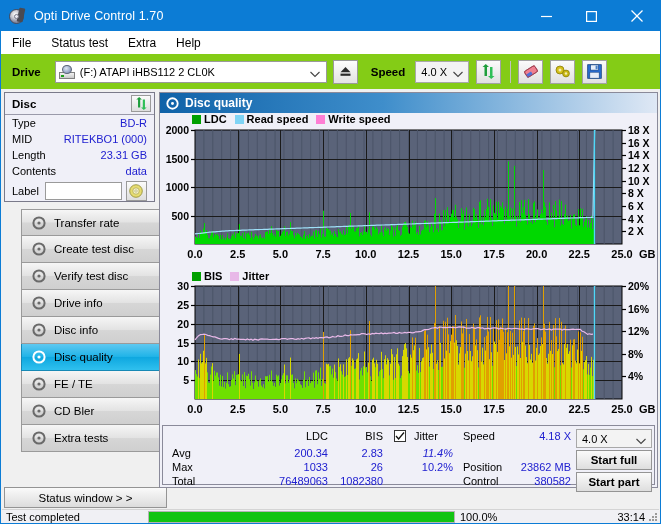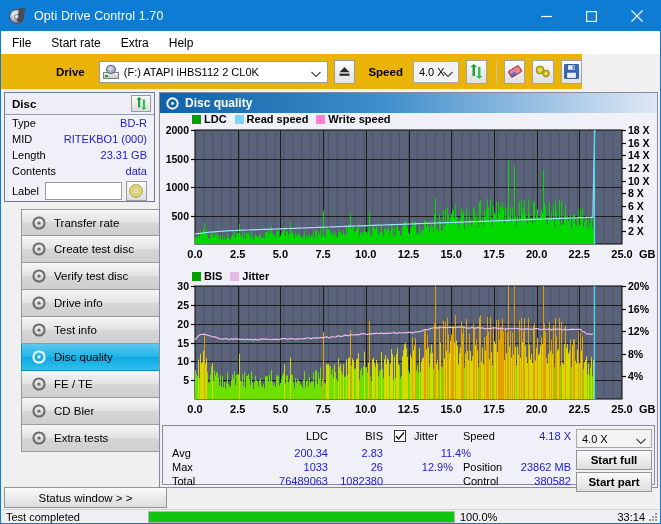--- a/index.html
+++ b/index.html
@@ -62,23 +62,23 @@
     width: 659px; height: 23px;
     background: #ffffff;
     display: flex; align-items: center;
     font-size: 12px; color: #000;
   }
   .menu-item { padding: 2px 9px; margin-left: 2px; cursor: default; }
 
   
   #toolbar {
     position: absolute; left: 0; top: 53px;
-    width: 581px; height: 35px;
-    background: #eab308;
-    display: flex; align-items: center; padding-left: 44px;
+    width: 659px; height: 35px;
+    background: #84cc16;
+    display: flex; align-items: center;
   }
   #drive-label { margin-left: 11px; font-weight: bold; font-size: 11.5px; }
   #drive-combo {
     margin-left: 14px; width: 272px; height: 22px;
     background: #fff; border: 1px solid #9a9a9a;
     display: flex; align-items: center; position: relative;
     font-size: 11px;
   }
   #drive-combo .dicon {
     width: 16px; height: 14px; margin-left: 3px; margin-right: 5px; position: relative;
@@ -276,21 +276,21 @@
     <div class="wbtn" id="btn-close">
       <svg width="12" height="12" viewBox="0 0 12 12">
           <line x1="0.5" y1="0.5" x2="11.5" y2="11.5" stroke="#fff" stroke-width="1.3"></line>
           <line x1="11.5" y1="0.5" x2="0.5" y2="11.5" stroke="#fff" stroke-width="1.3"></line>
         </svg>
     </div>
   </div>
 
   <div id="menubar">
     <div class="menu-item">File</div>
-    <div class="menu-item">Start rate</div>
+    <div class="menu-item">Status test</div>
     <div class="menu-item">Extra</div>
     <div class="menu-item">Help</div>
   </div>
 
   <div id="toolbar">
     <div id="drive-label">Drive</div>
     <div id="drive-combo">
       <div class="dicon">
         <div class="body"></div>
           <div class="led"></div>
@@ -429,21 +429,21 @@
         </span>
         <span class="nlabel">Drive info</span>
       </div>
       <div class="navitem">
         <span class="nicon">
           <svg width="14" height="14" viewBox="0 0 14 14">
               <circle cx="7" cy="7" r="5.6" fill="none" stroke="#6a6a6a" stroke-width="2"></circle>
               <circle cx="7" cy="7" r="1.6" fill="#6a6a6a"></circle>
             </svg>
         </span>
-        <span class="nlabel">Test info</span>
+        <span class="nlabel">Disc info</span>
       </div>
       <div class="navitem active">
         <span class="nicon">
           <svg width="14" height="14" viewBox="0 0 14 14">
               <circle cx="7" cy="7" r="5.6" fill="none" stroke="#ffffff" stroke-width="2"></circle>
               <circle cx="7" cy="7" r="1.6" fill="#ffffff"></circle>
             </svg>
         </span>
         <span class="nlabel">Disc quality</span>
       </div>
@@ -1531,22 +1531,22 @@
     <div class="st" style="left:9px;  top:49px;">Total</div>
 
     <div class="sv" style="left:65px;  top:21px; width:100px;">200.34</div>
     <div class="sv" style="left:65px;  top:35px; width:100px;">1033</div>
     <div class="sv" style="left:45px;  top:49px; width:120px;">76489063</div>
 
     <div class="sv" style="left:155px; top:21px; width:65px;">2.83</div>
     <div class="sv" style="left:155px; top:35px; width:65px;">26</div>
     <div class="sv" style="left:125px; top:49px; width:95px;">1082380</div>
 
-    <div class="sv" style="left:250px; top:21px; width:58px;">11.4%</div>
-    <div class="sv" style="left:232px; top:35px; width:58px;">12.9%</div>
+    <div class="sv" style="left:232px; top:21px; width:58px;font-style:italic;">11.4%</div>
+    <div class="sv" style="left:232px; top:35px; width:58px;">10.2%</div>
 
     <div class="st" style="left:300px; top:4px;">Speed</div>
     <div class="st" style="left:300px; top:35px;">Position</div>
     <div class="st" style="left:300px; top:49px;">Control</div>
 
     <div class="sv" style="left:350px; top:4px;  width:58px;">4.18 X</div>
     <div class="sv" style="left:345px; top:35px; width:63px;">23862 MB</div>
     <div class="sv" style="left:350px; top:49px; width:58px;">380582</div>
 
     <div id="speed-combo2">

